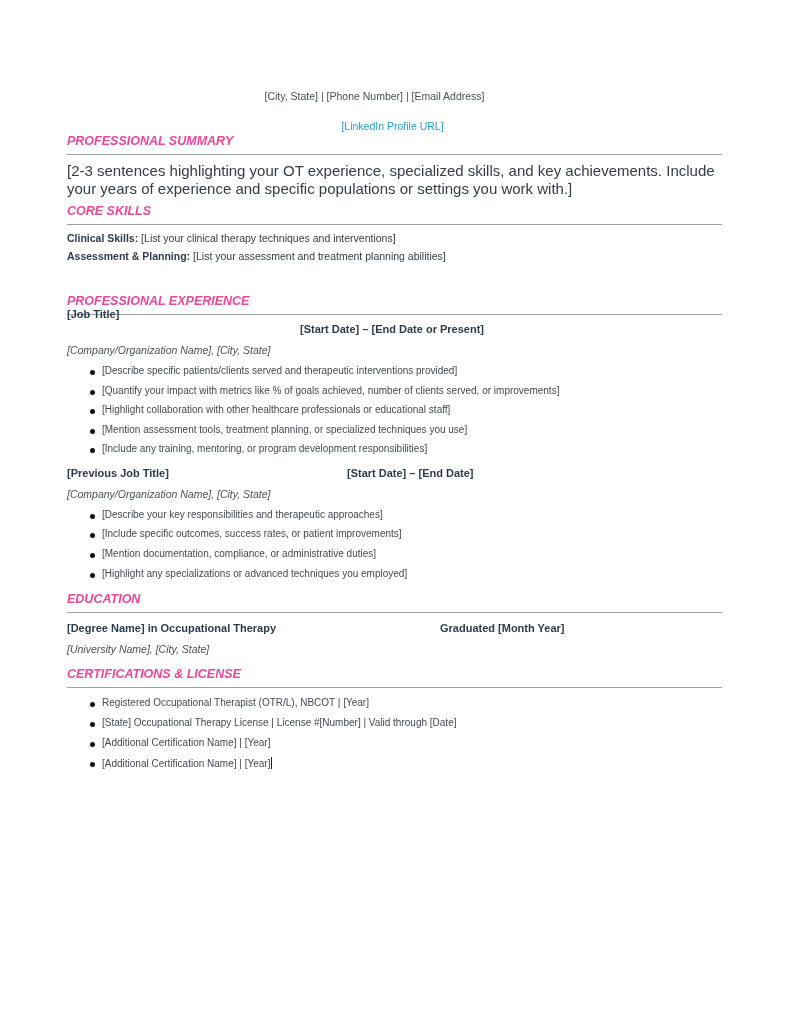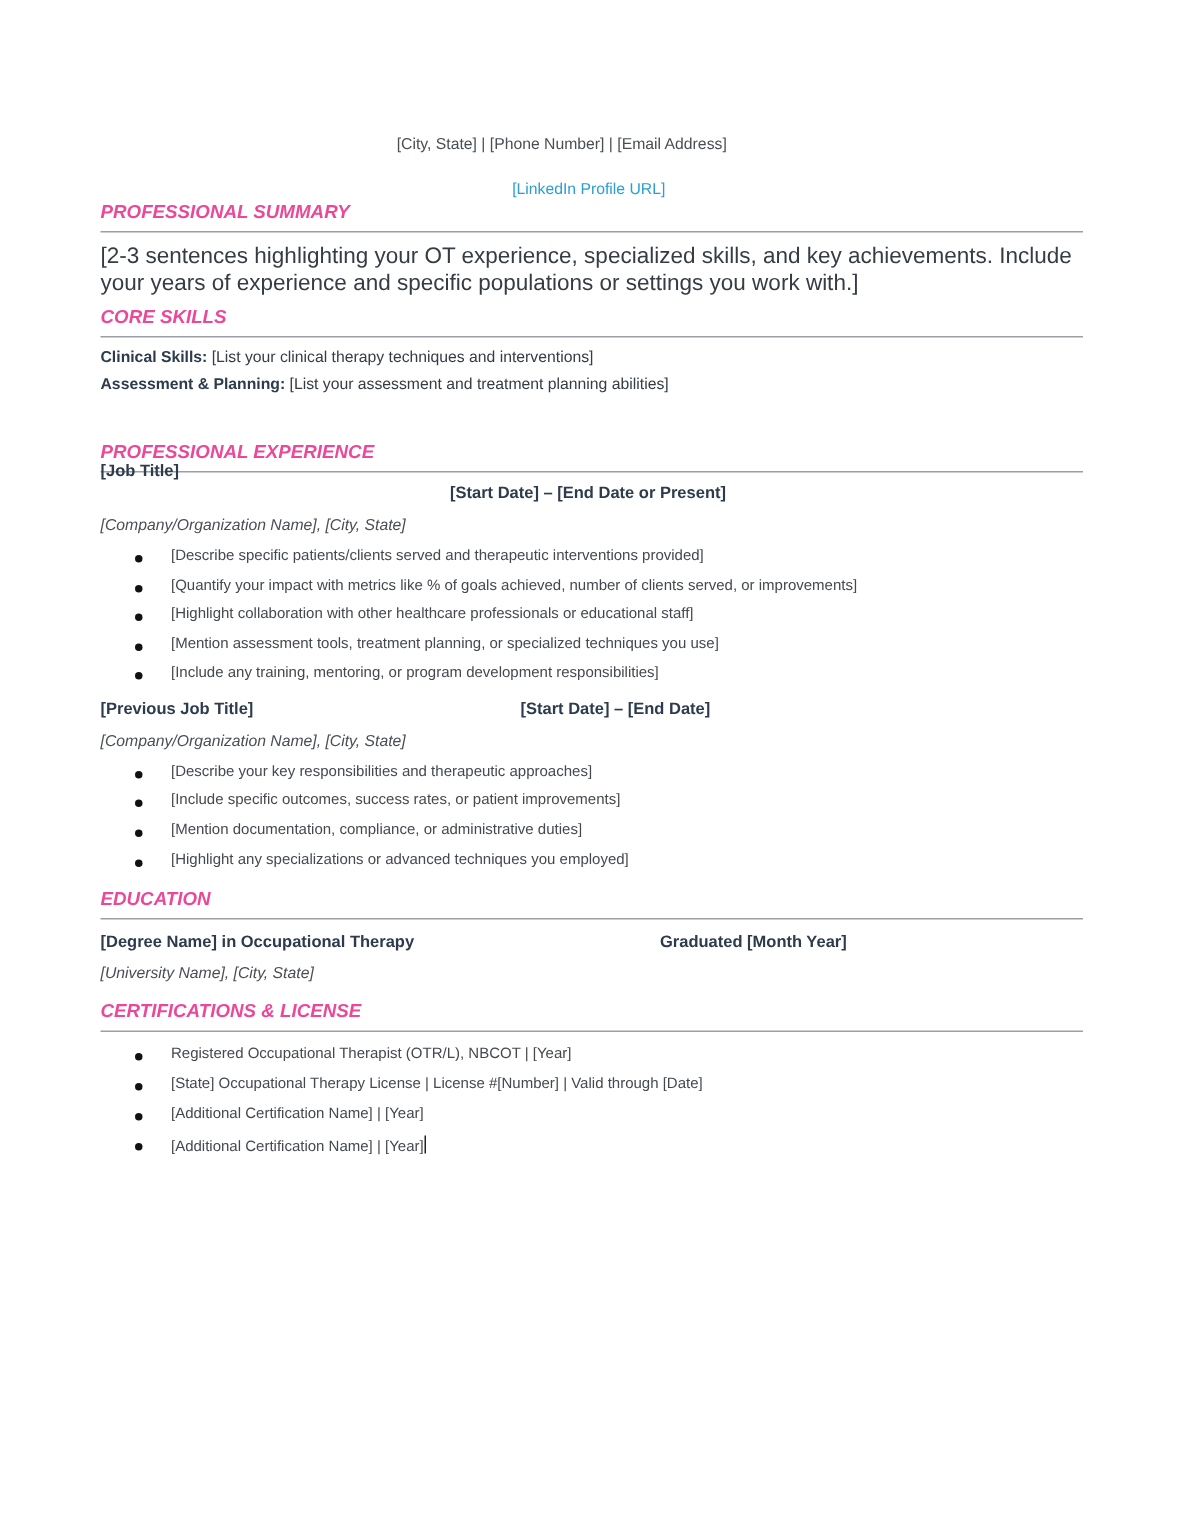--- a/index.html
+++ b/index.html
@@ -21,21 +21,21 @@
     .para { position: absolute; left: 67px; width: 650px; font-size: 15px; line-height: 18px; color: #353c44; }
 
     .skill { position: absolute; left: 67px; font-size: 10.5px; color: #353c44; white-space: nowrap; }
     .skill b { color: #2d3b4c; }
 
     .job-title, .job-date { position: absolute; font-size: 11px; font-weight: bold; color: #2d3b4c; white-space: nowrap; }
     .company { position: absolute; left: 67px; font-size: 10.5px; font-style: italic; color: #4a4f55; white-space: nowrap; }
 
     .bullet { position: absolute; left: 90px; font-size: 10px; color: #44494f; white-space: nowrap; }
     .bullet .dot { position: absolute; left: 0; top: 5px; width: 5px; height: 5px; border-radius: 50%; background: #111; }
-    .bullet .txt { position: absolute; left: 24px; top: 0; }
+    .bullet .txt { position: absolute; left: 12px; top: 0; }
 
     .caret { display: inline-block; width: 1px; height: 12px; background: #222; vertical-align: -2px; margin-left: 1px; }
   </style>
 </head>
 <body>
 
 <div class="page">
 
   <div class="contact">[City, State] | [Phone Number] | [Email Address]</div>
   <div class="linkedin">[LinkedIn Profile URL]</div>

